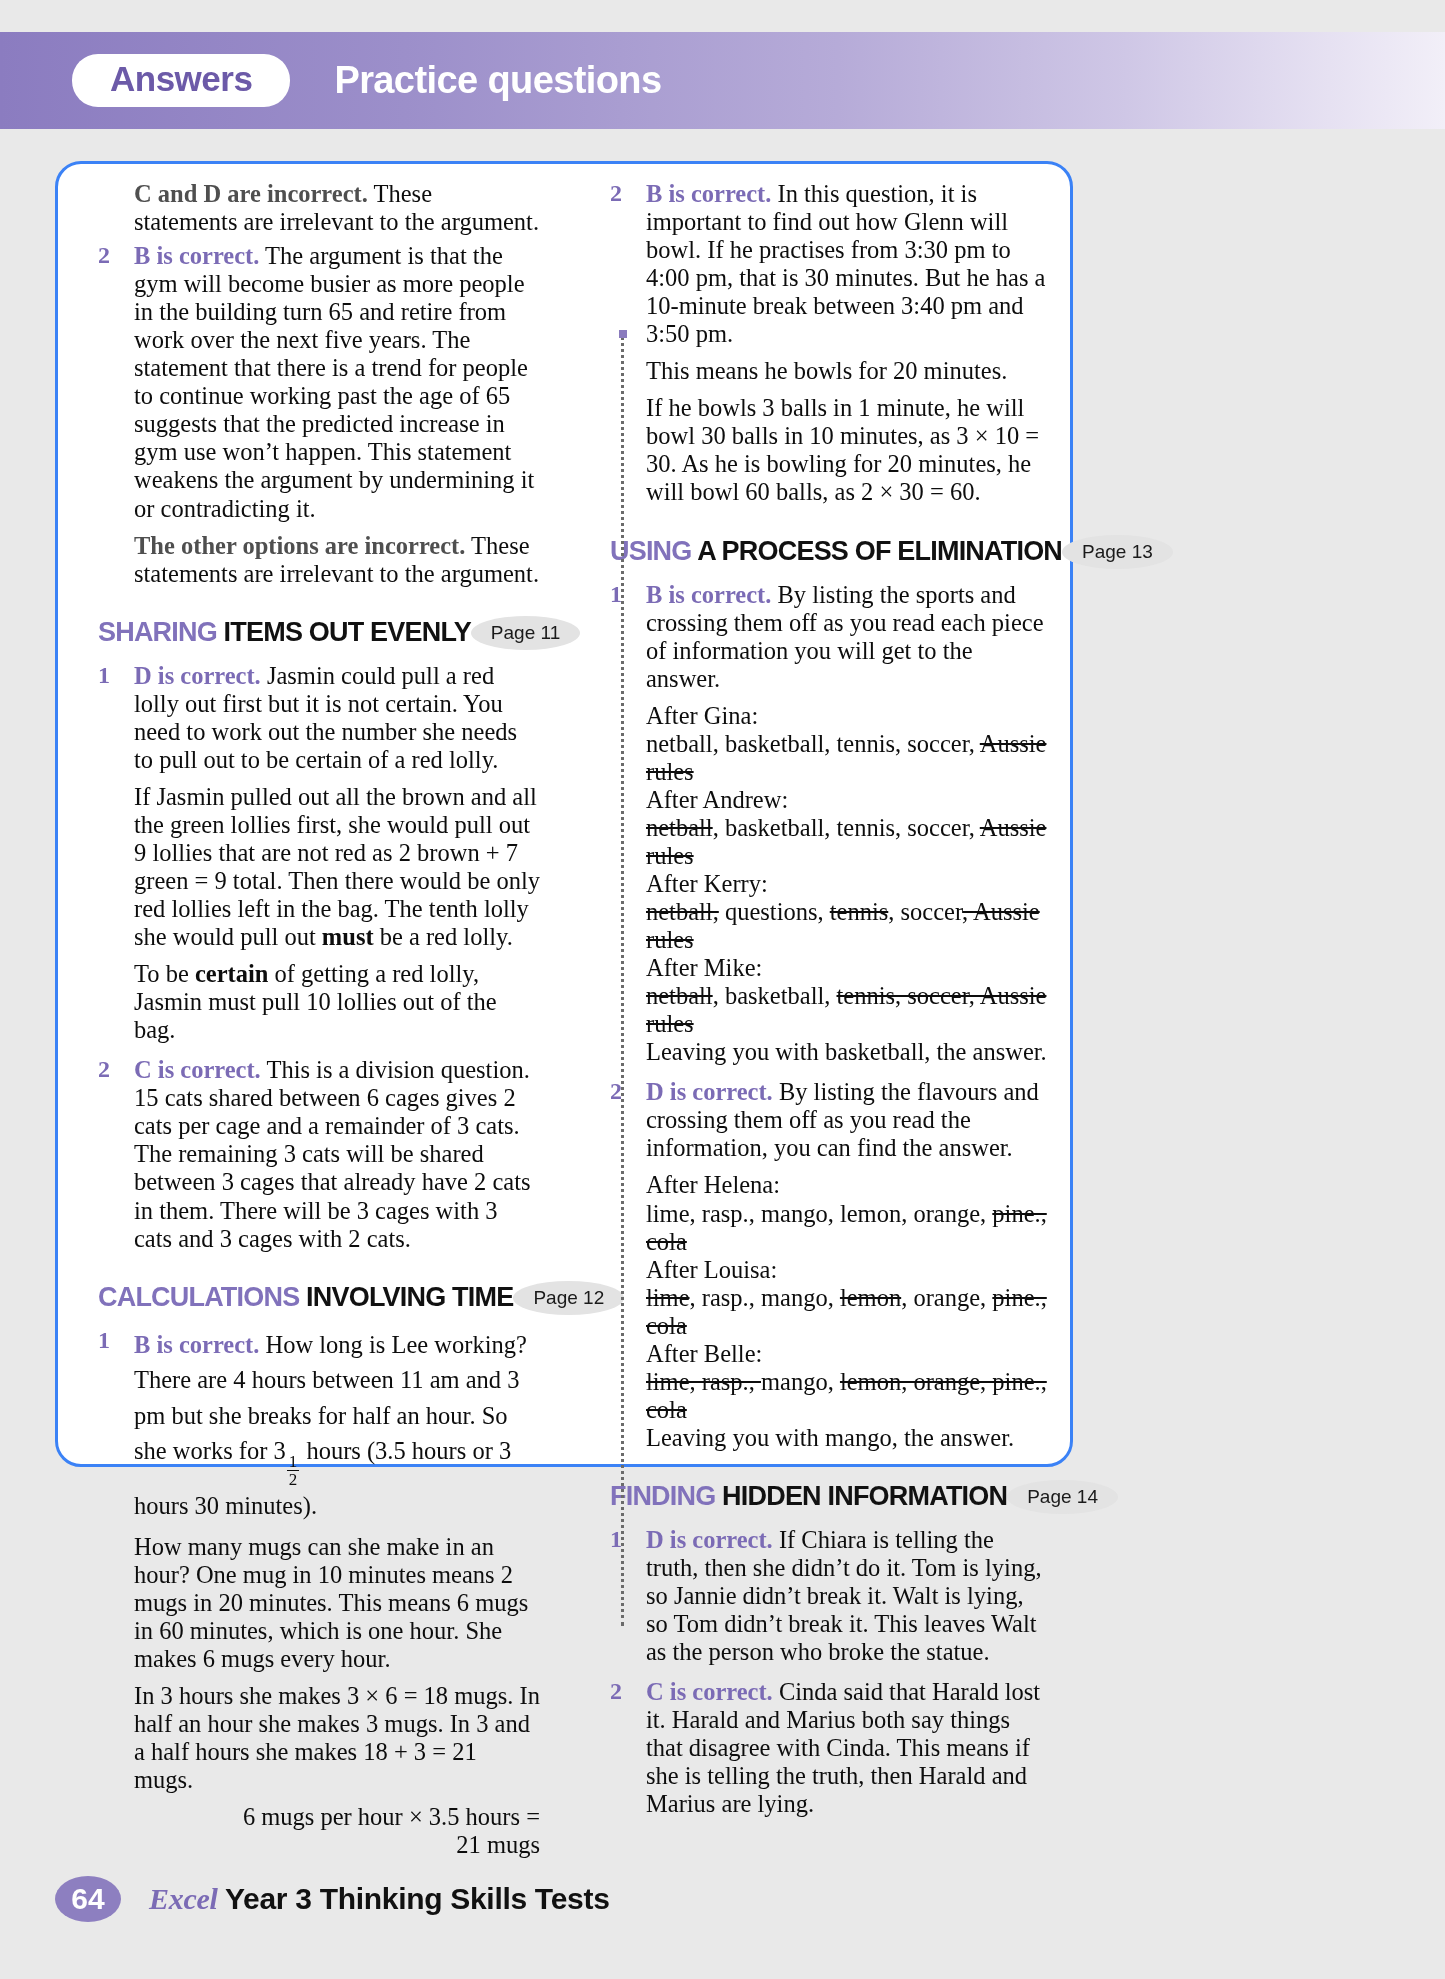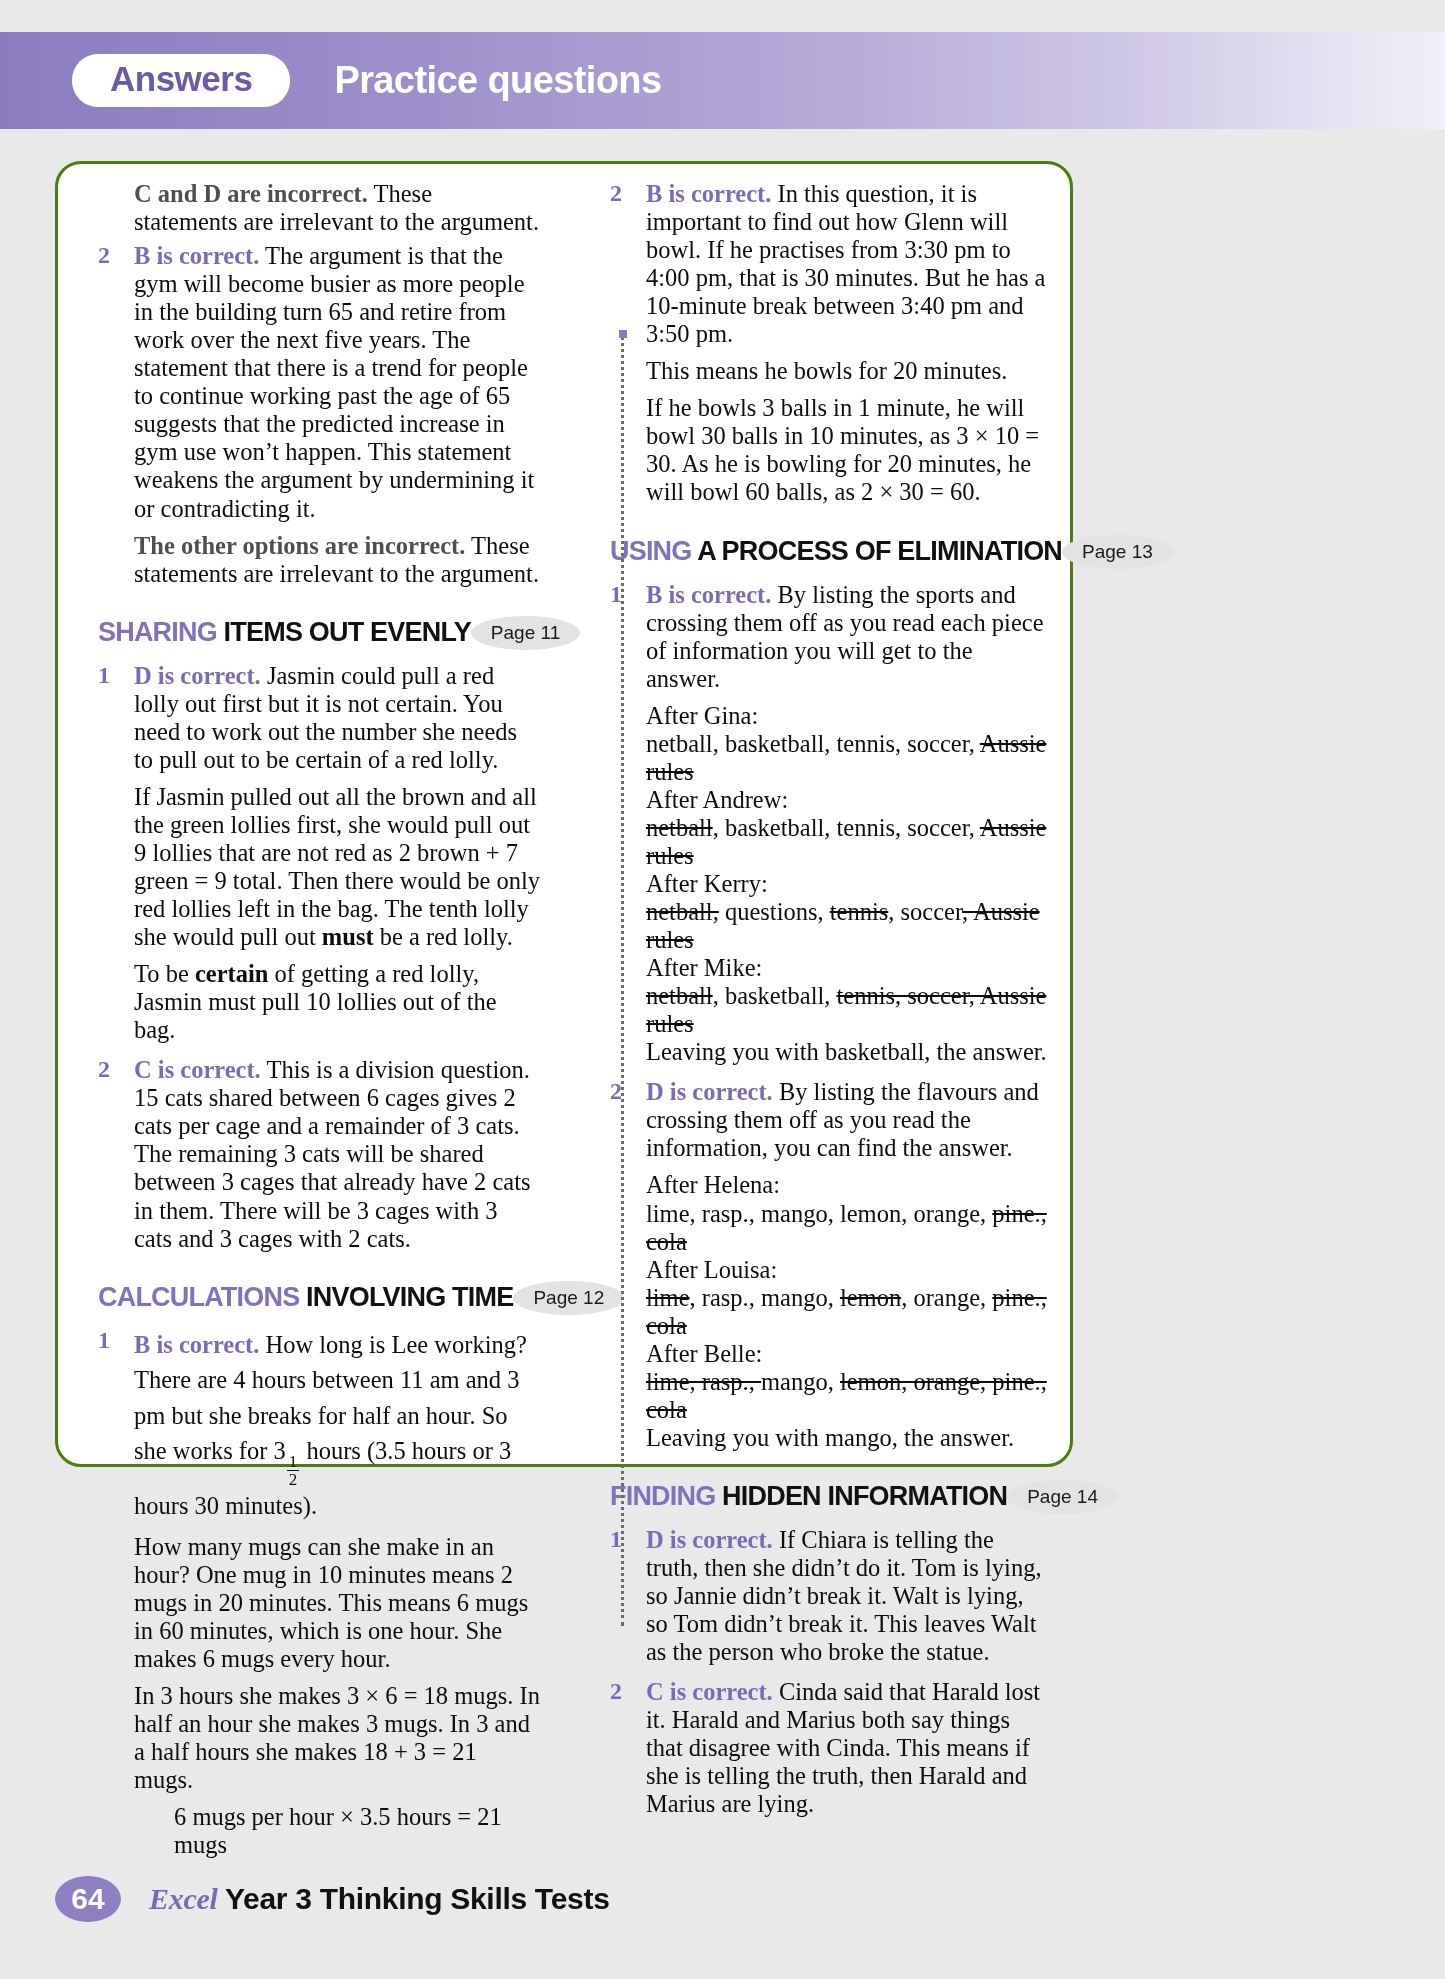--- a/index.html
+++ b/index.html
@@ -48,21 +48,21 @@
   }
 
   
   .page-card {
     position: absolute;
     left: 55px;
     top: 161px;
     width: 1018px;
     height: 1306px;
     background: #ffffff;
-    border: 3px solid #4d7c0f;
+    border: 3px solid #3b82f6;
     border-radius: 26px;
     box-sizing: border-box;
   }
   .columns {
     position: absolute;
     left: 0;
     top: 0;
     width: 100%;
     height: 100%;
     display: flex;
@@ -127,21 +127,21 @@
     color: #4f4f4f;
   }
   .indent {
     margin-left: 36px;
   }
   .sub-para {
     margin-top: 9px;
   }
   b.strong { font-weight: bold; color: #0d0d0d; }
   .strike { text-decoration: line-through; }
-  .extra-indent { margin-left: 40px; }
+  .extra-indent { margin-left: 82px; text-align: right; }
 
   
   .section-head {
     display: flex;
     align-items: center;
     margin: 22px 0 12px 0;
     position: relative;
   }
   .section-head .htext {
     font-family: "Liberation Sans", sans-serif;

